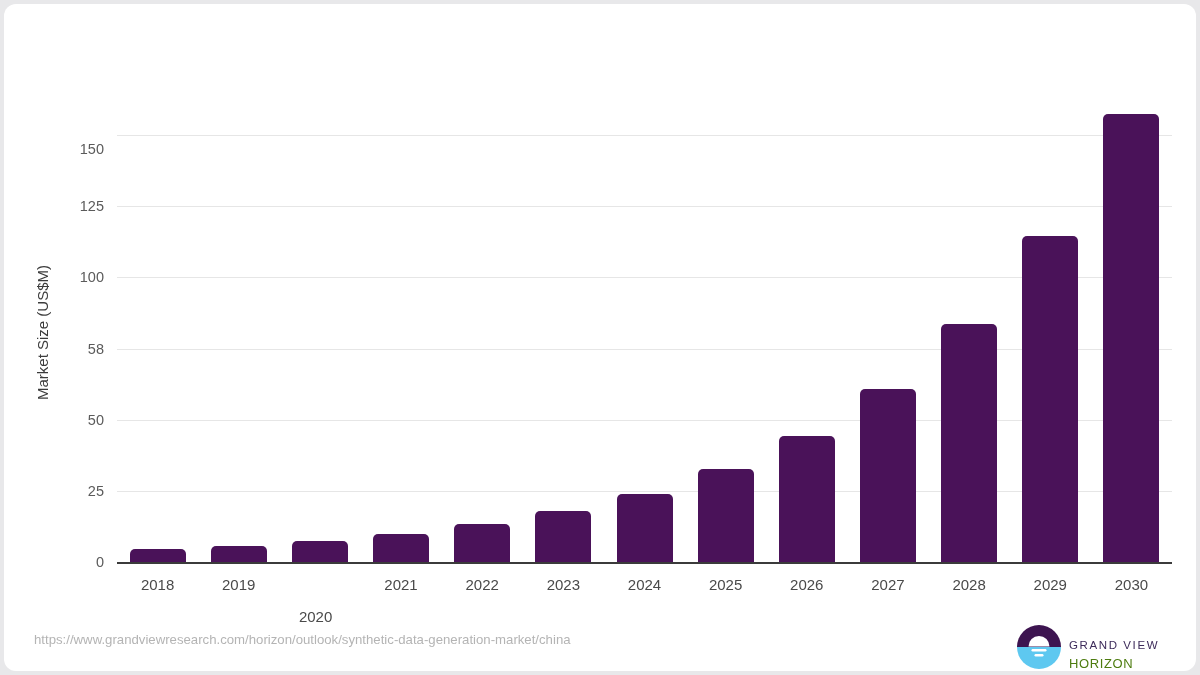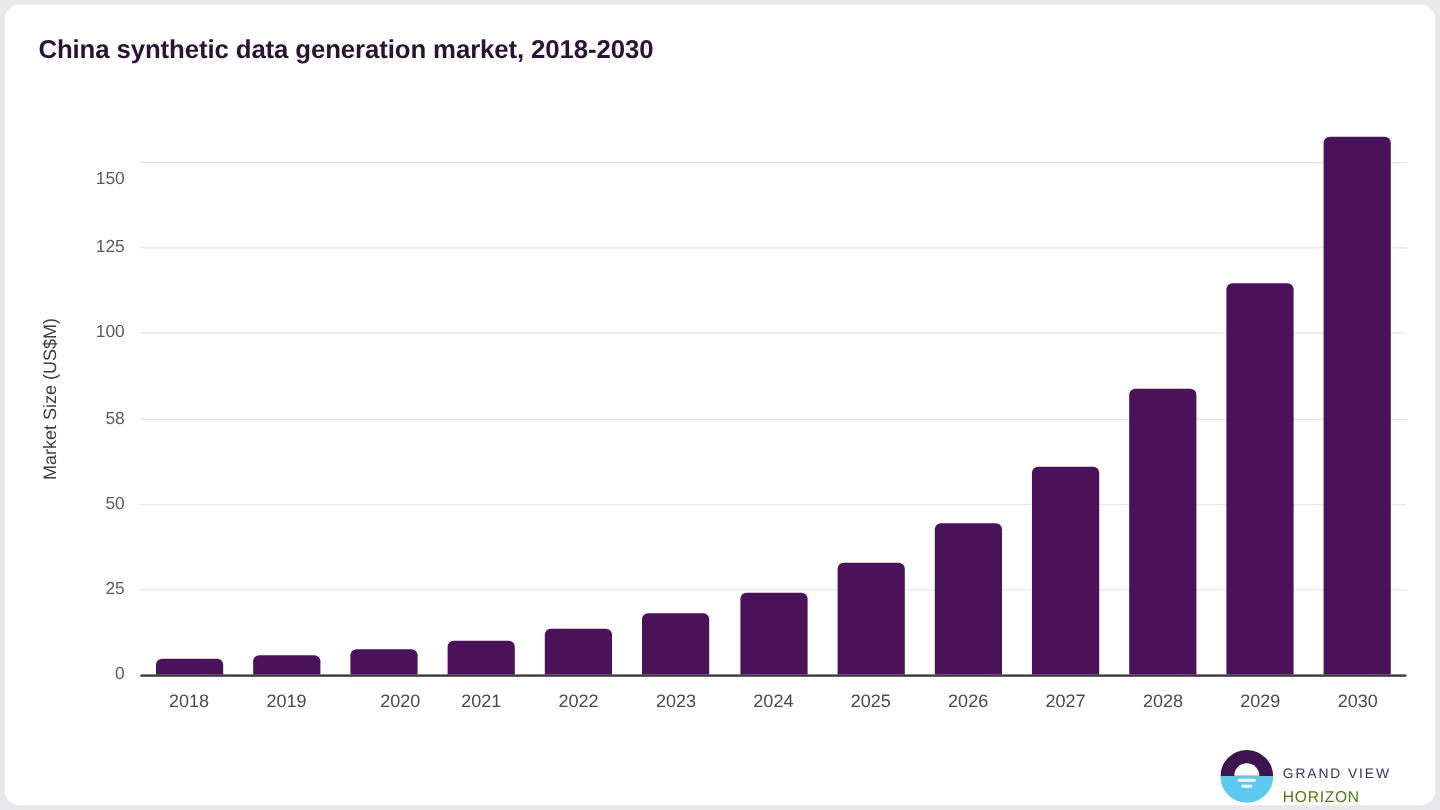--- a/index.html
+++ b/index.html
@@ -146,21 +146,20 @@
     color: #4d7c0f;
     font-weight: normal;
     line-height: 22px;
   }
 </style>
 </head>
 <body>
 
 <div class="card">
 
-  <div class="chart-title">China synthetic data generation market, 2018-2030</div>
 
   <div class="plot-wrap">
 
     <div class="ylabel">Market Size (US$M)</div>
 
     <div id="gridlines">
         <div class="axisline" style="top: 558px;"></div>
         <div class="gridline" style="top: 486.833px;"></div>
         <div class="gridline" style="top: 415.667px;"></div>
         <div class="gridline" style="top: 344.5px;"></div>
@@ -216,35 +215,36 @@
           <div class="bar" title="2029: 114.5" style="height: 325.943px; background: rgb(74, 18, 89);"></div>
         </div>
         <div class="bar-slot" style="left: 986.423px; width: 56px;">
           <div class="bar" title="2030: 157.5" style="height: 448.35px; background: rgb(74, 18, 89);"></div>
         </div>
       </div>
 
     <div id="xticks">
         <div class="xtick" style="left: 113px; width: 81.1538px;">2018</div>
         <div class="xtick" style="left: 194.154px; width: 81.1538px;">2019</div>
-        <div class="xtick" style="left: 289px; width: 81.1538px;">2020</div>
+        <div class="xtick" style="left: 271px; width: 81.1538px; margin-top: 32px;">2020</div>
         <div class="xtick" style="left: 356.462px; width: 81.1538px;">2021</div>
         <div class="xtick" style="left: 437.615px; width: 81.1538px;">2022</div>
         <div class="xtick" style="left: 518.769px; width: 81.1538px;">2023</div>
         <div class="xtick" style="left: 599.923px; width: 81.1538px;">2024</div>
         <div class="xtick" style="left: 681.077px; width: 81.1538px;">2025</div>
         <div class="xtick" style="left: 762.231px; width: 81.1538px;">2026</div>
         <div class="xtick" style="left: 843.385px; width: 81.1538px;">2027</div>
         <div class="xtick" style="left: 924.538px; width: 81.1538px;">2028</div>
         <div class="xtick" style="left: 1005.69px; width: 81.1538px;">2029</div>
         <div class="xtick" style="left: 1086.85px; width: 81.1538px;">2030</div>
       </div>
 
   </div>
 
+  <div class="source-url">https://www.grandviewresearch.com/horizon/outlook/synthetic-data-generation-market/china</div>
 
   <div class="logo">
     <div class="logo-mark">
       <svg width="44" height="44" viewBox="0 0 44 44">
         <defs>
           <clipPath id="circclip">
               <circle cx="22" cy="22" r="22"></circle>
             </clipPath>
         </defs>
         <g clip-path="url(#circclip)">

